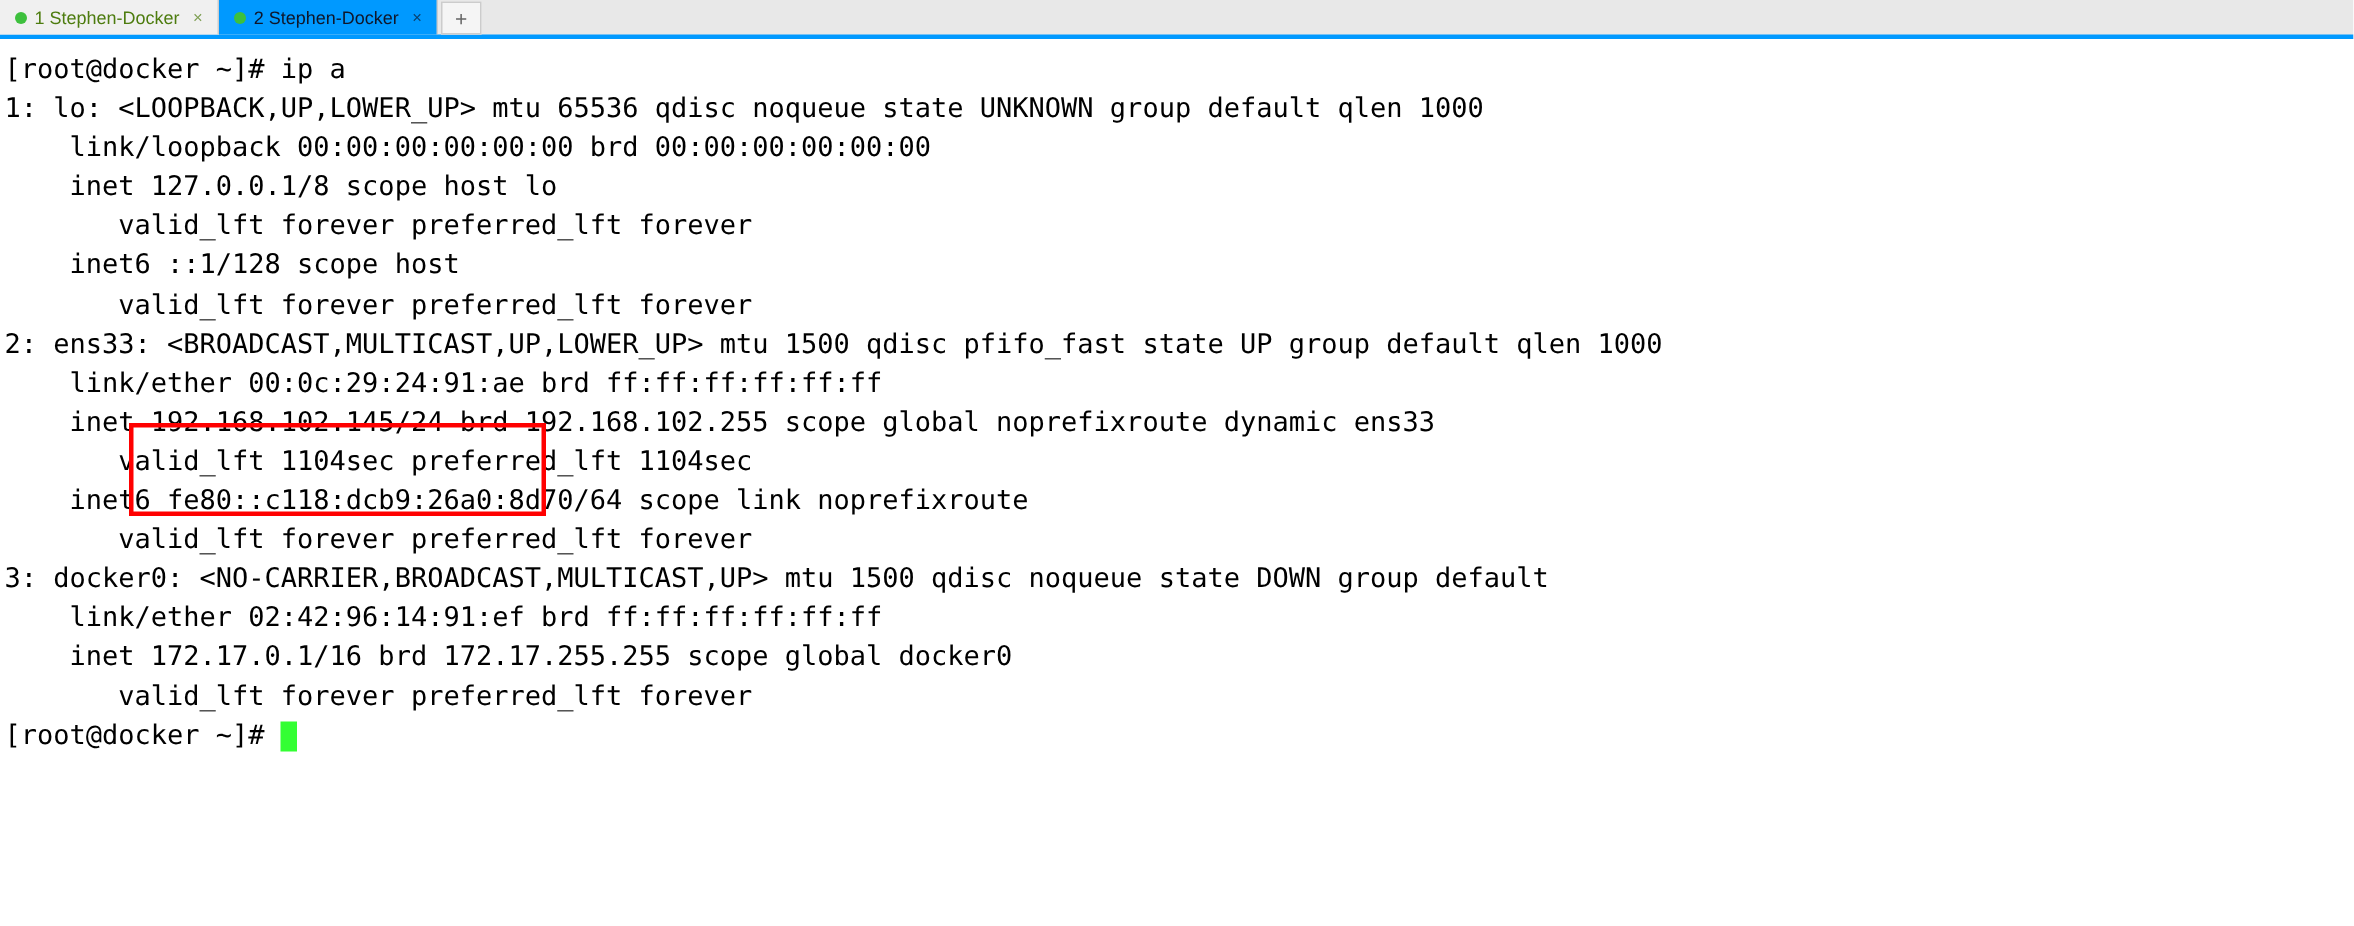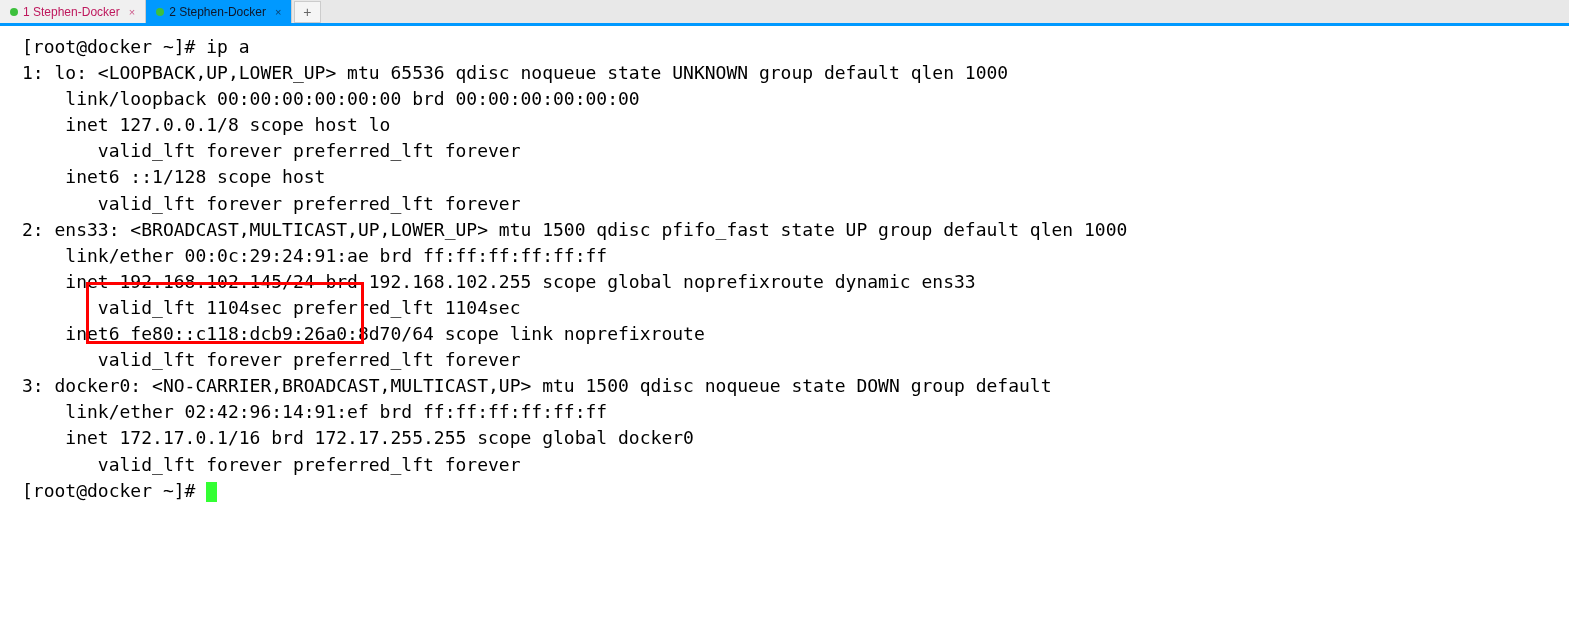--- a/index.html
+++ b/index.html
@@ -24,21 +24,21 @@
       display: flex;
       align-items: center;
       padding: 4px 10px;
       border-right: 1px solid #ccc;
       cursor: pointer;
       height: 100%;
       gap: 5px;
     }
     .tab.inactive {
       background: #f0f0f0;
-      color: #be185d;
+      color: #4d7c0f;
     }
     .tab.active {
       background: #0099ff;
       color: #0f172a;
     }
     .tab-dot {
       width: 8px;
       height: 8px;
       border-radius: 50%;
       display: inline-block;
@@ -52,21 +52,21 @@
     .tab-add {
       padding: 2px 8px;
       color: #666;
       cursor: pointer;
       font-size: 14px;
       border:1px solid #ccc;
       margin:2px;
       background:#f5f5f5;
     }
     .terminal {
-      padding: 8px 22px;
+      padding: 8px 3px;
       white-space: pre;
       line-height: 1.45;
       color: #000;
       position: relative;
     }
     .cursor-block {
       display: inline-block;
       width: 11px;
       height: 20px;
       background: #33ff33;

